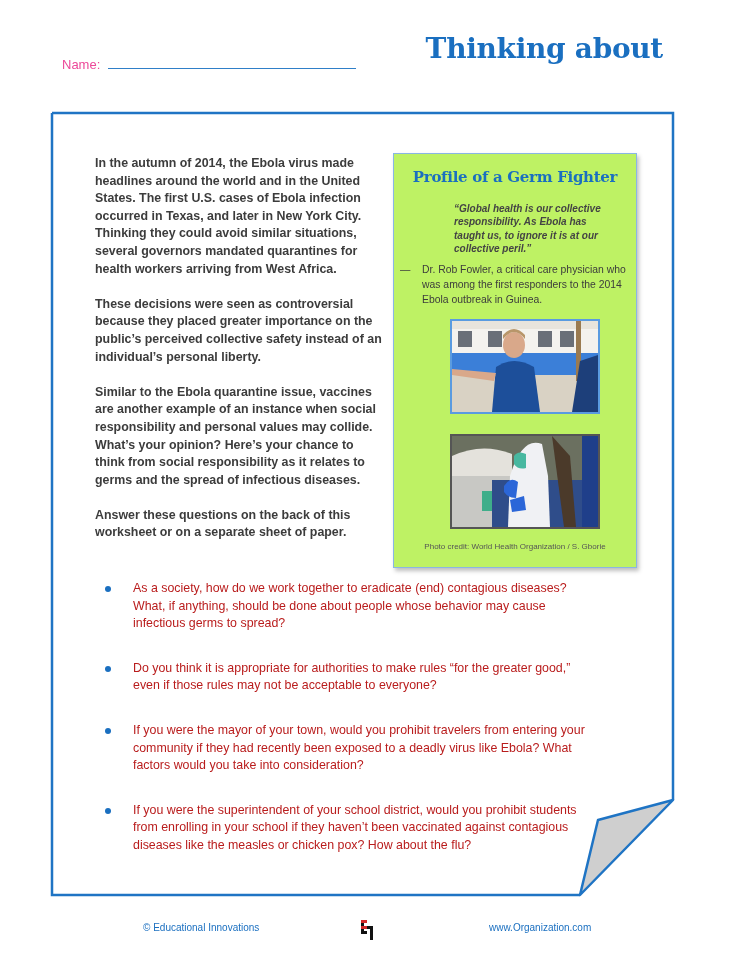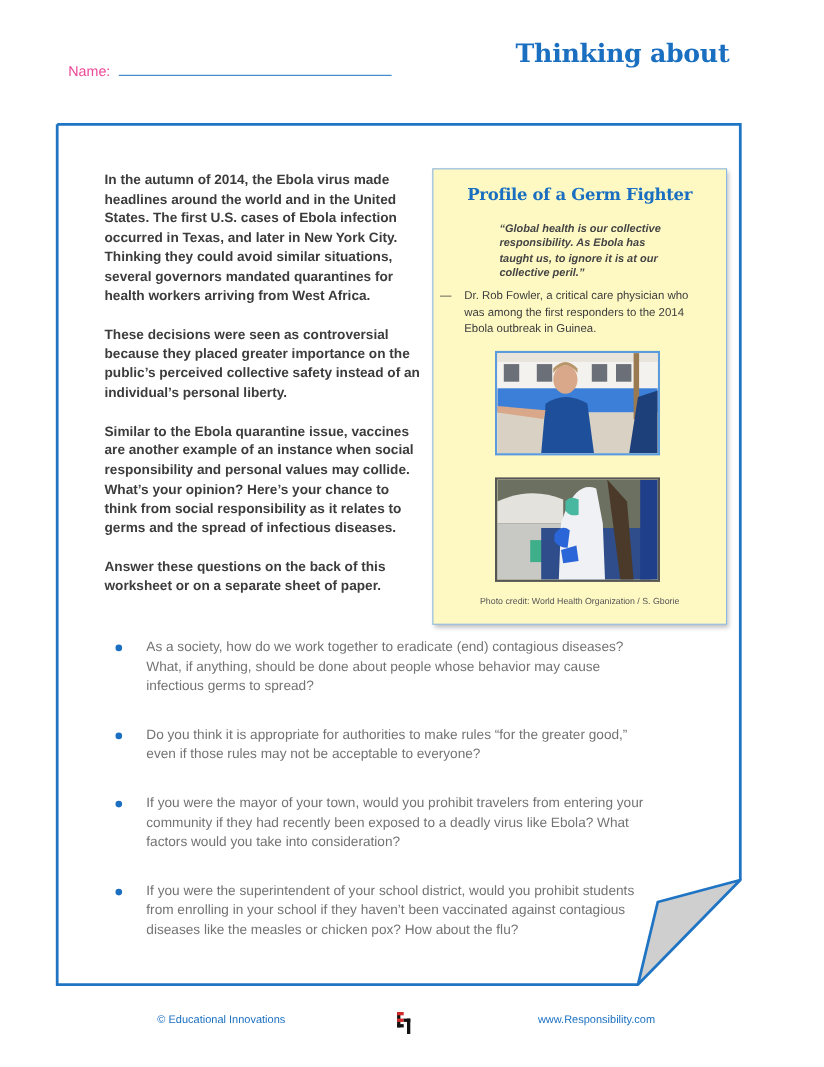--- a/index.html
+++ b/index.html
@@ -4,50 +4,50 @@
   <style>
     html, body { margin: 0; padding: 0; background: #ffffff; }
     body { width: 749px; height: 970px; position: relative; overflow: hidden;
            font-family: "Liberation Sans", sans-serif; color: #3a3a3a; }
 
     .name-row { position: absolute; left: 62px; top: 56px; font-size: 13px; color: #ec4899; }
     .name-line { display: inline-block; width: 248px; border-bottom: 1px solid #2f7fc8; margin-left: 8px; height: 12px; vertical-align: baseline; }
 
     .title { position: absolute; right: 86px; top: 36px; text-align: right;
              font-family: "DejaVu Serif", serif; font-weight: bold; color: #1a6fc0;
-             font-size: 23px; line-height: 25px; letter-spacing: -0.3px; }
+             font-size: 28px; line-height: 25px; letter-spacing: -0.3px; }
 
     .frame-svg { position: absolute; left: 0; top: 0; }
 
     .intro { position: absolute; left: 95px; top: 155px; width: 290px;
              font-size: 12.4px; line-height: 17.6px; color: #3c3c3c; }
     .intro p { margin: 0 0 17.6px 0; font-weight: bold; }
 
-    .profile { position: absolute; left: 393px; top: 153px; width: 268px; height: 415px;
-               border: 1.5px solid #8ab6e4; background: #fef9c3;
+    .profile { position: absolute; left: 393px; top: 153px; width: 244px; height: 415px;
+               border: 1.5px solid #8ab6e4; background: #bef264;
                box-shadow: 2px 3px 4px rgba(0,0,0,0.25); box-sizing: border-box; }
     .profile-title { position: absolute; left: 0; right: 0; top: 14px; text-align: center;
                      font-family: "DejaVu Serif", serif; font-weight: bold;
                      color: #1a6fc0; font-size: 15px; letter-spacing: -0.3px; }
     .quote { position: absolute; left: 60px; top: 48px; width: 160px;
              font-style: italic; font-weight: bold; font-size: 10px; line-height: 13.3px; color: #444; }
     .attrib { position: absolute; left: 6px; top: 108px; width: 232px;
               font-size: 10.4px; line-height: 15px; color: #3c3c3c; }
     .attrib .dash { position: absolute; left: 0; top: 0; }
     .attrib .txt { display: block; padding-left: 22px; }
 
     .photo { position: absolute; left: 56px; width: 150px; height: 95px; box-sizing: border-box; overflow: hidden; }
     .photo1 { top: 165px; border: 2px solid #5a9be0; }
     .photo2 { top: 280px; border: 2px solid #555; }
     .photo-credit { position: absolute; left: 0; right: 0; top: 388px; text-align: center;
                     font-size: 8px; color: #555; }
 
     .questions { position: absolute; left: 100px; top: 580px; width: 500px; margin: 0; padding: 0; list-style: none; }
     .questions li { position: relative; padding-left: 33px; font-size: 12.4px; line-height: 17.6px;
-                    color: #737373; margin-bottom: 27px; }
+                    color: #b91c1c; margin-bottom: 27px; }
     .questions li .bullet { position: absolute; left: 5px; top: 6px; width: 6px; height: 6px;
                             border-radius: 50%; background: #1a6fc0; }
 
     .footer-left { position: absolute; left: 127px; top: 922px; font-size: 10px; color: #1a6fc0; margin-left: 16px; }
     .footer-right { position: absolute; left: 489px; top: 922px; font-size: 10px; color: #1a6fc0; }
     .footer-logo { position: absolute; left: 360px; top: 919px; width: 14px; height: 22px; }
   </style>
 </head>
 <body>
 
@@ -138,13 +138,13 @@
 
 <div class="footer-left">© Educational Innovations</div>
 <svg class="footer-logo" viewBox="0 0 14 22">
   <rect x="1" y="1" width="3" height="14" fill="#111"></rect>
   <rect x="1" y="1" width="6" height="3" fill="#d42a2a"></rect>
   <rect x="1" y="7" width="6" height="3" fill="#d42a2a"></rect>
   <rect x="1" y="12" width="6" height="3" fill="#111"></rect>
   <rect x="7" y="7" width="6" height="3" fill="#111"></rect>
   <rect x="10" y="7" width="3" height="14" fill="#111"></rect>
 </svg>
-<div class="footer-right">www.Responsibility.com</div>
+<div class="footer-right">www.Organization.com</div>
 
 </body></html>

